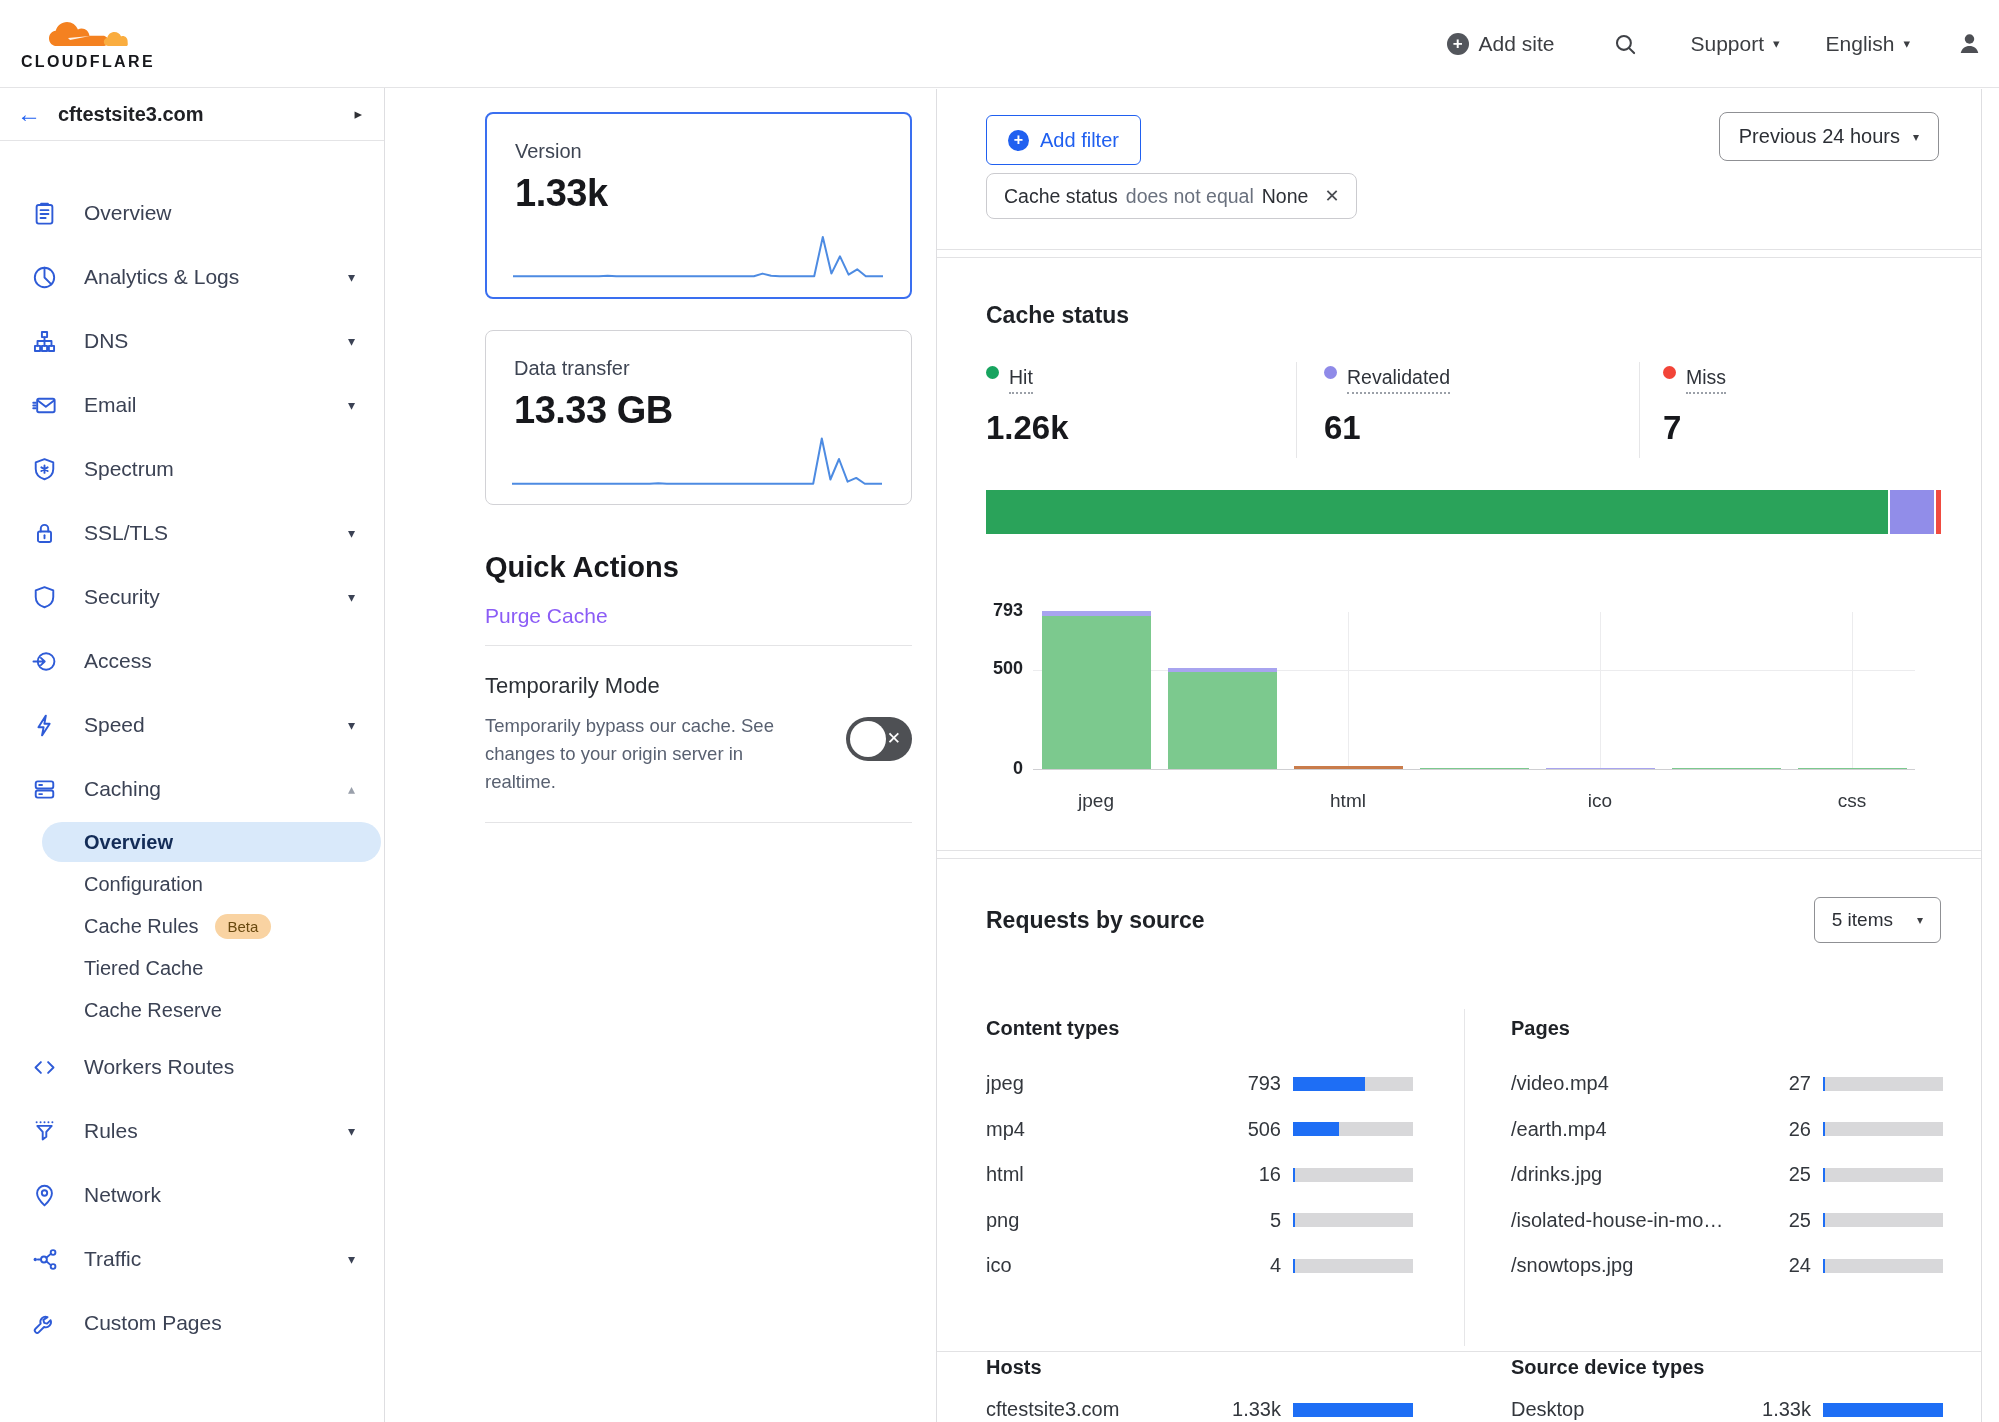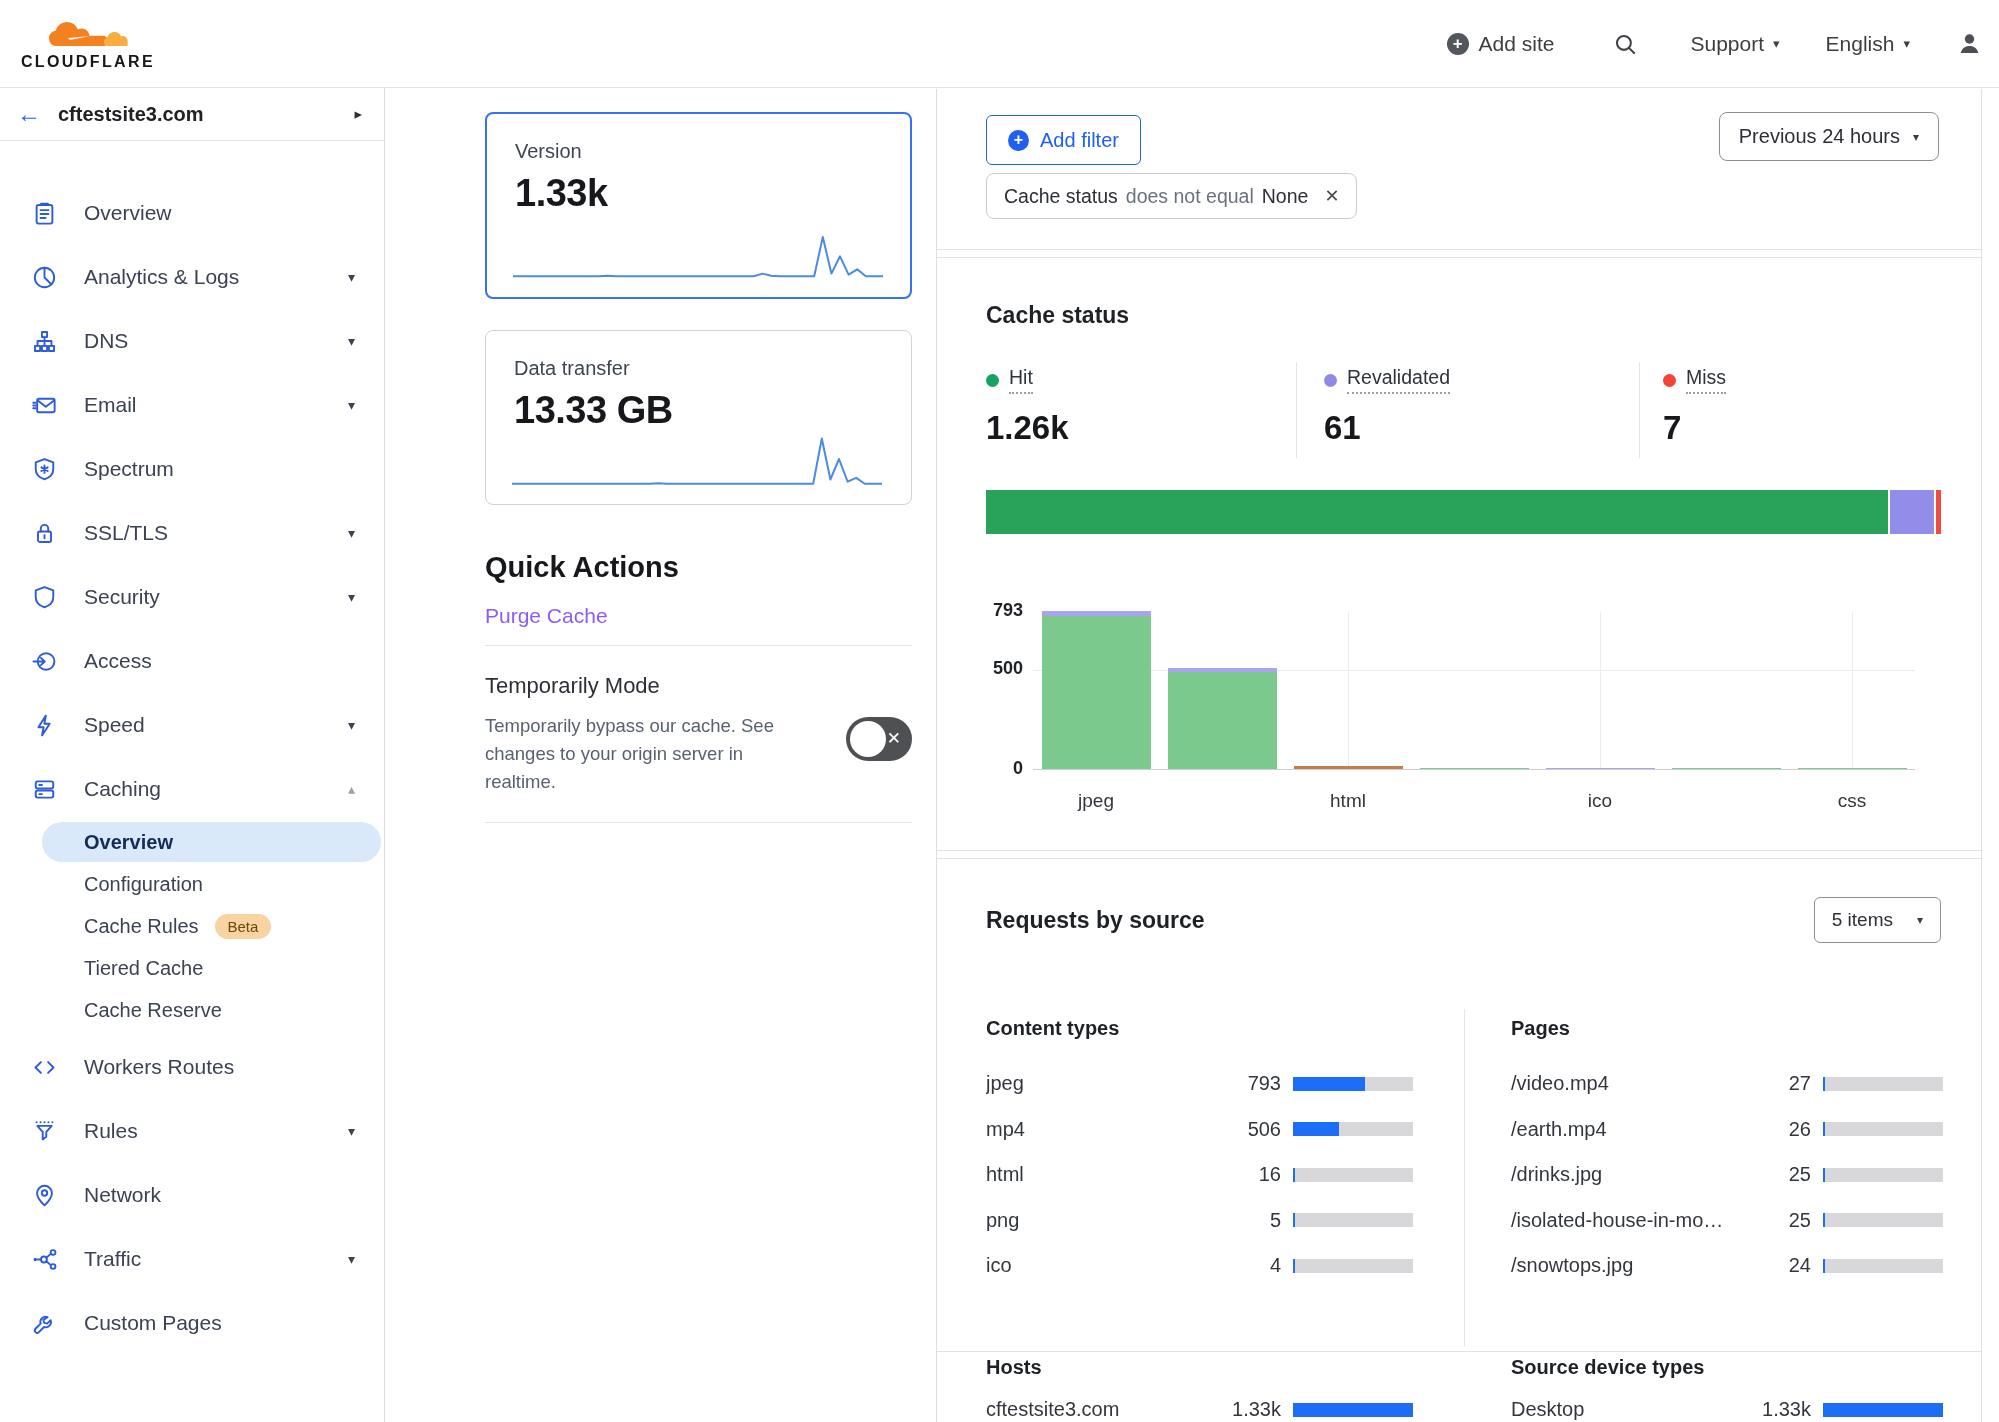--- a/index.html
+++ b/index.html
@@ -81,21 +81,21 @@
   .timerange{position:absolute;right:42px;top:23px;height:49px;display:flex;align-items:center;gap:13px;
              padding:0 19px;border:1px solid #8f9094;border-radius:8px;background:#fff;font-size:20px;
              color:#2c2f35;font-family:inherit;cursor:pointer}
   .timerange .caret{font-size:12px}
   .sec-title{position:absolute;left:49px;font-size:23px;font-weight:700;color:#1e2126}
   .stats{position:absolute;left:49px;top:104px;right:42px;display:flex}
   .stat{min-height:96px;padding-top:4px}
   .stat:nth-child(1){width:310px}
   .stat:nth-child(2){width:343px;border-left:1px solid #e6e6e8;padding-left:27px}
   .stat:nth-child(3){flex:1;border-left:1px solid #e6e6e8;padding-left:23px}
-  .stat-top{display:flex;align-items:center;gap:10px;cursor:pointer;width:max-content}
+  .stat-top{display:flex;gap:10px;cursor:pointer;width:max-content}
   .dot{width:13px;height:13px;border-radius:50%}
   .slbl{font-size:19.5px;color:#2f333a;border-bottom:2px dotted #9ba0a8;padding-bottom:3px}
   .sval{font-size:33px;font-weight:700;color:#17181c;margin-top:15px}
   .stackbar{position:absolute;left:49px;top:232px;width:955px;height:44px;display:flex}
   .stackbar .seg{height:100%}
   .plot{position:absolute;left:96px;top:354px;width:882px;height:158px;border-bottom:1px solid #cfcfd2}
   .vgl{position:absolute;top:0;bottom:0;width:1px;background:#ececee}
   .hgl{position:absolute;left:0;right:0;height:1px;background:#ececee}
   .bar{position:absolute;bottom:0;display:flex;flex-direction:column-reverse}
   .ytick{position:absolute;left:0;width:86px;text-align:right;font-size:18px;font-weight:700;color:#1e2126}

